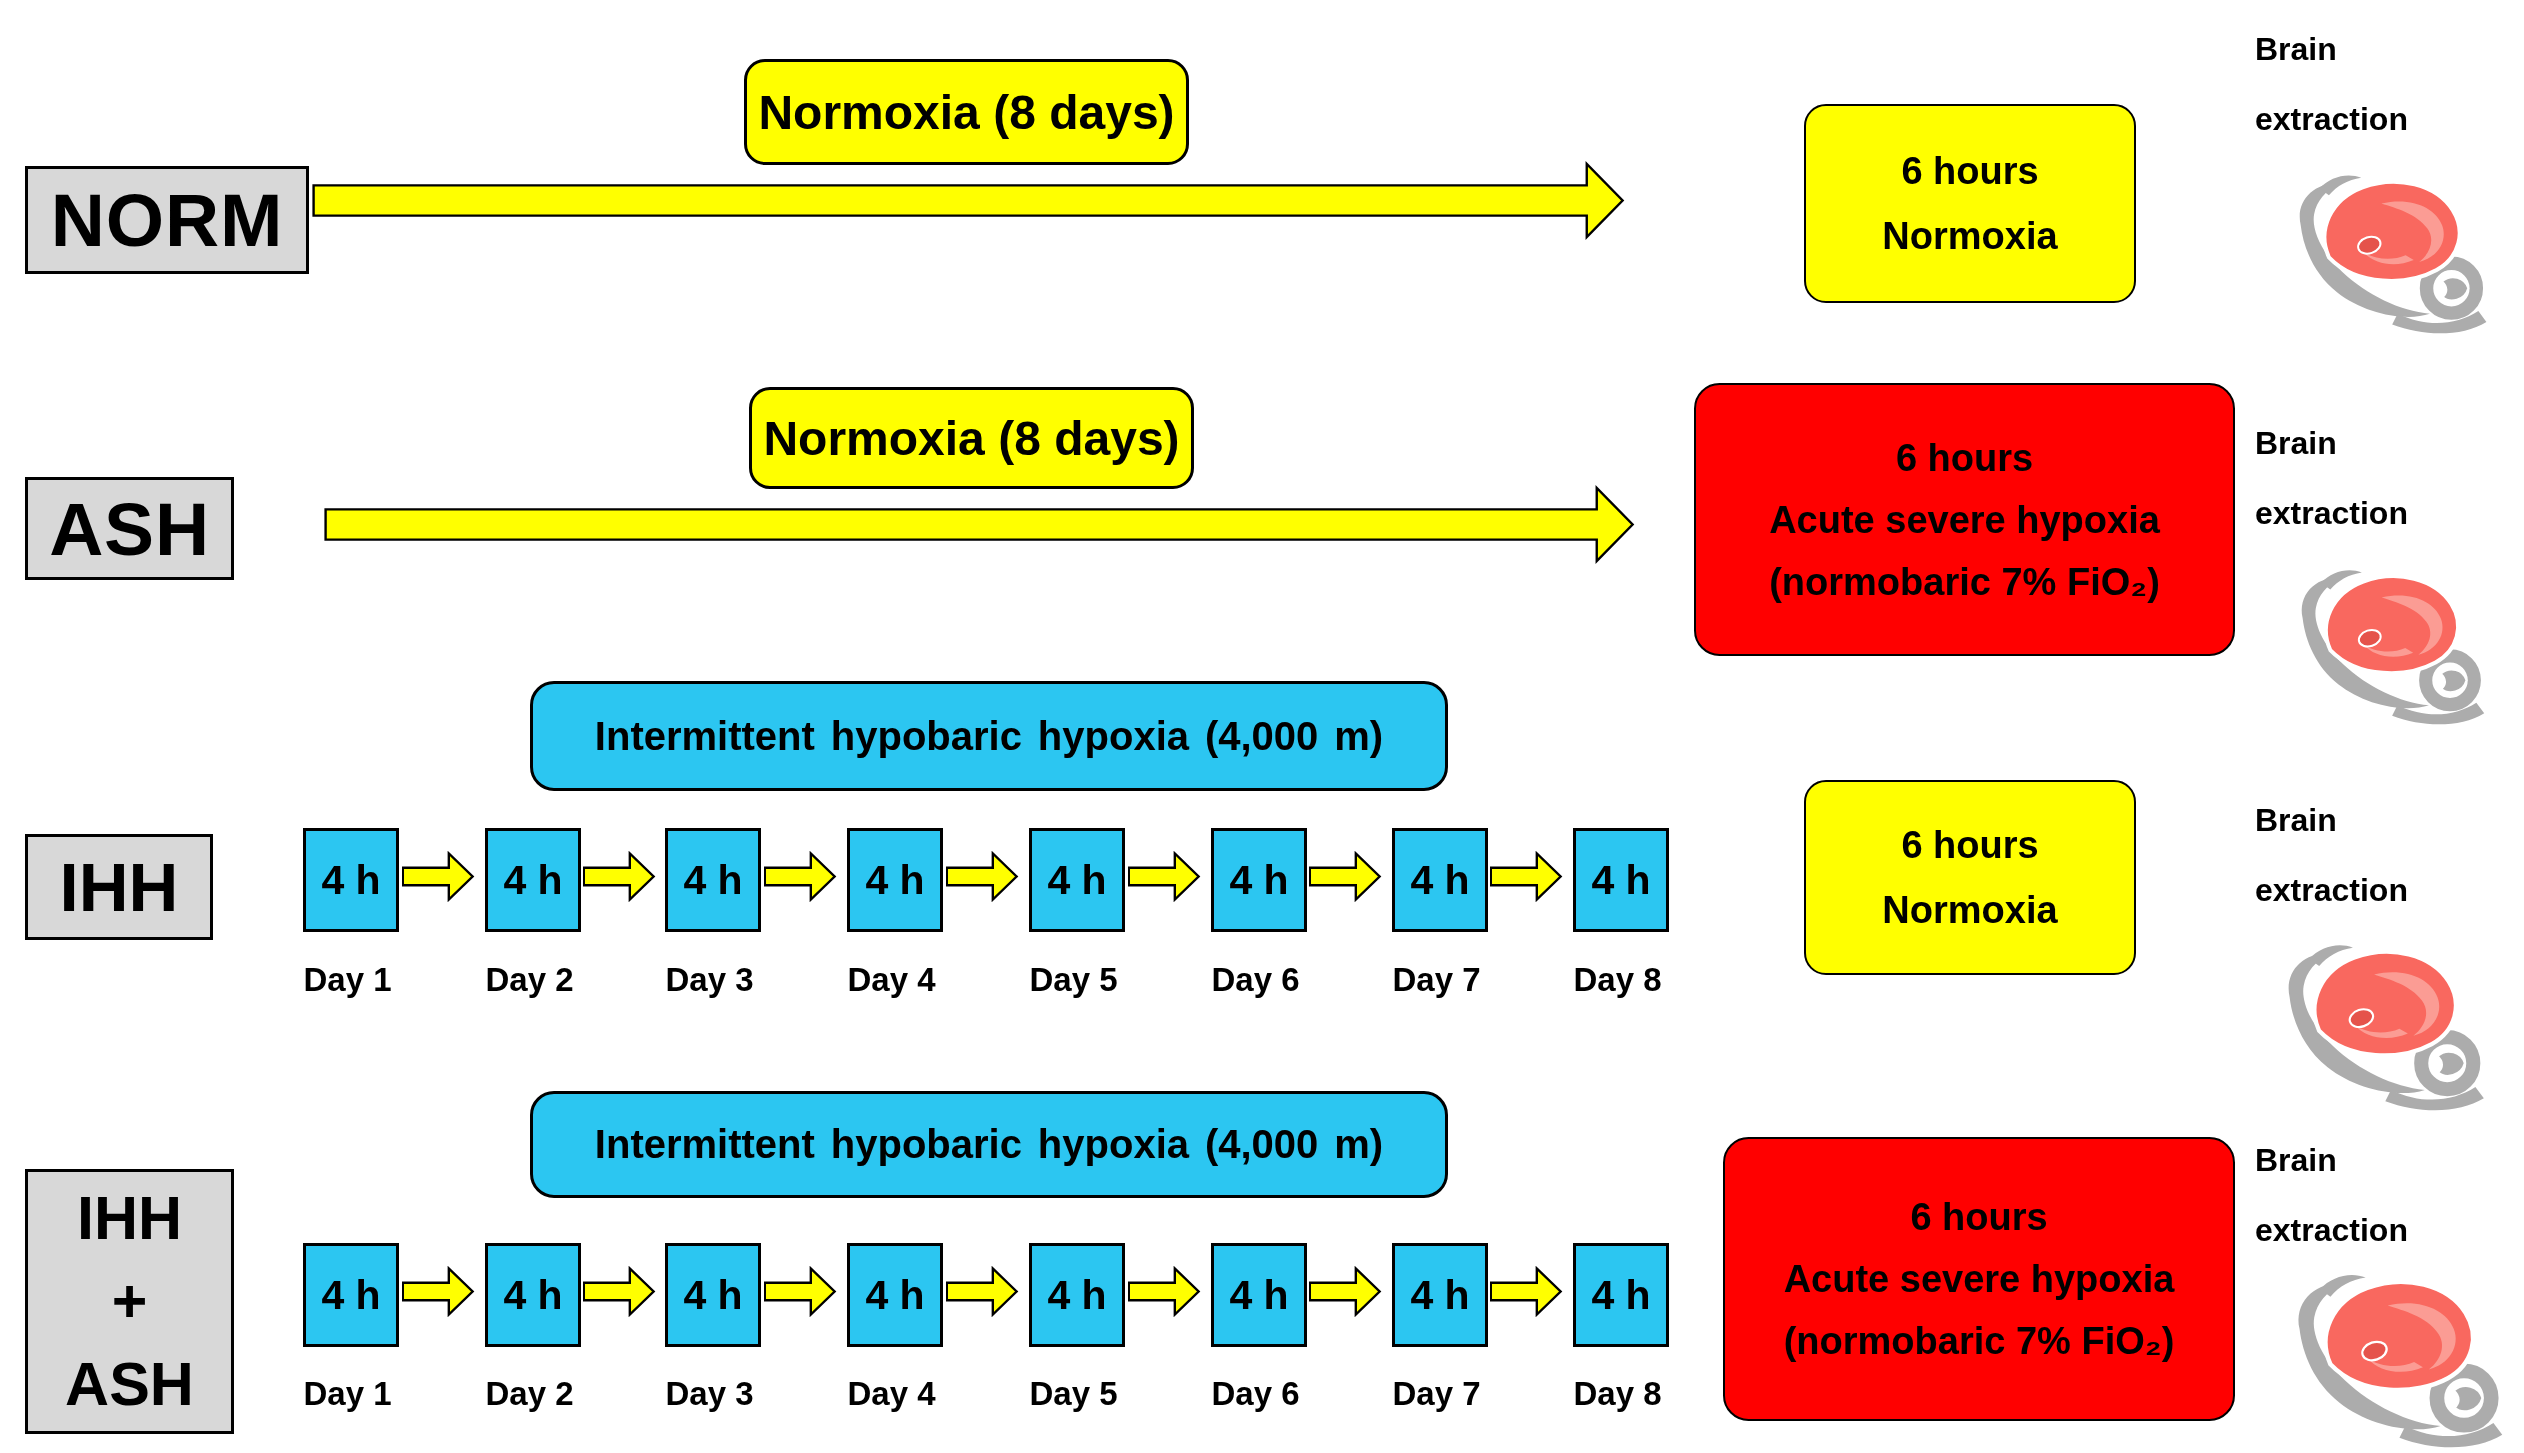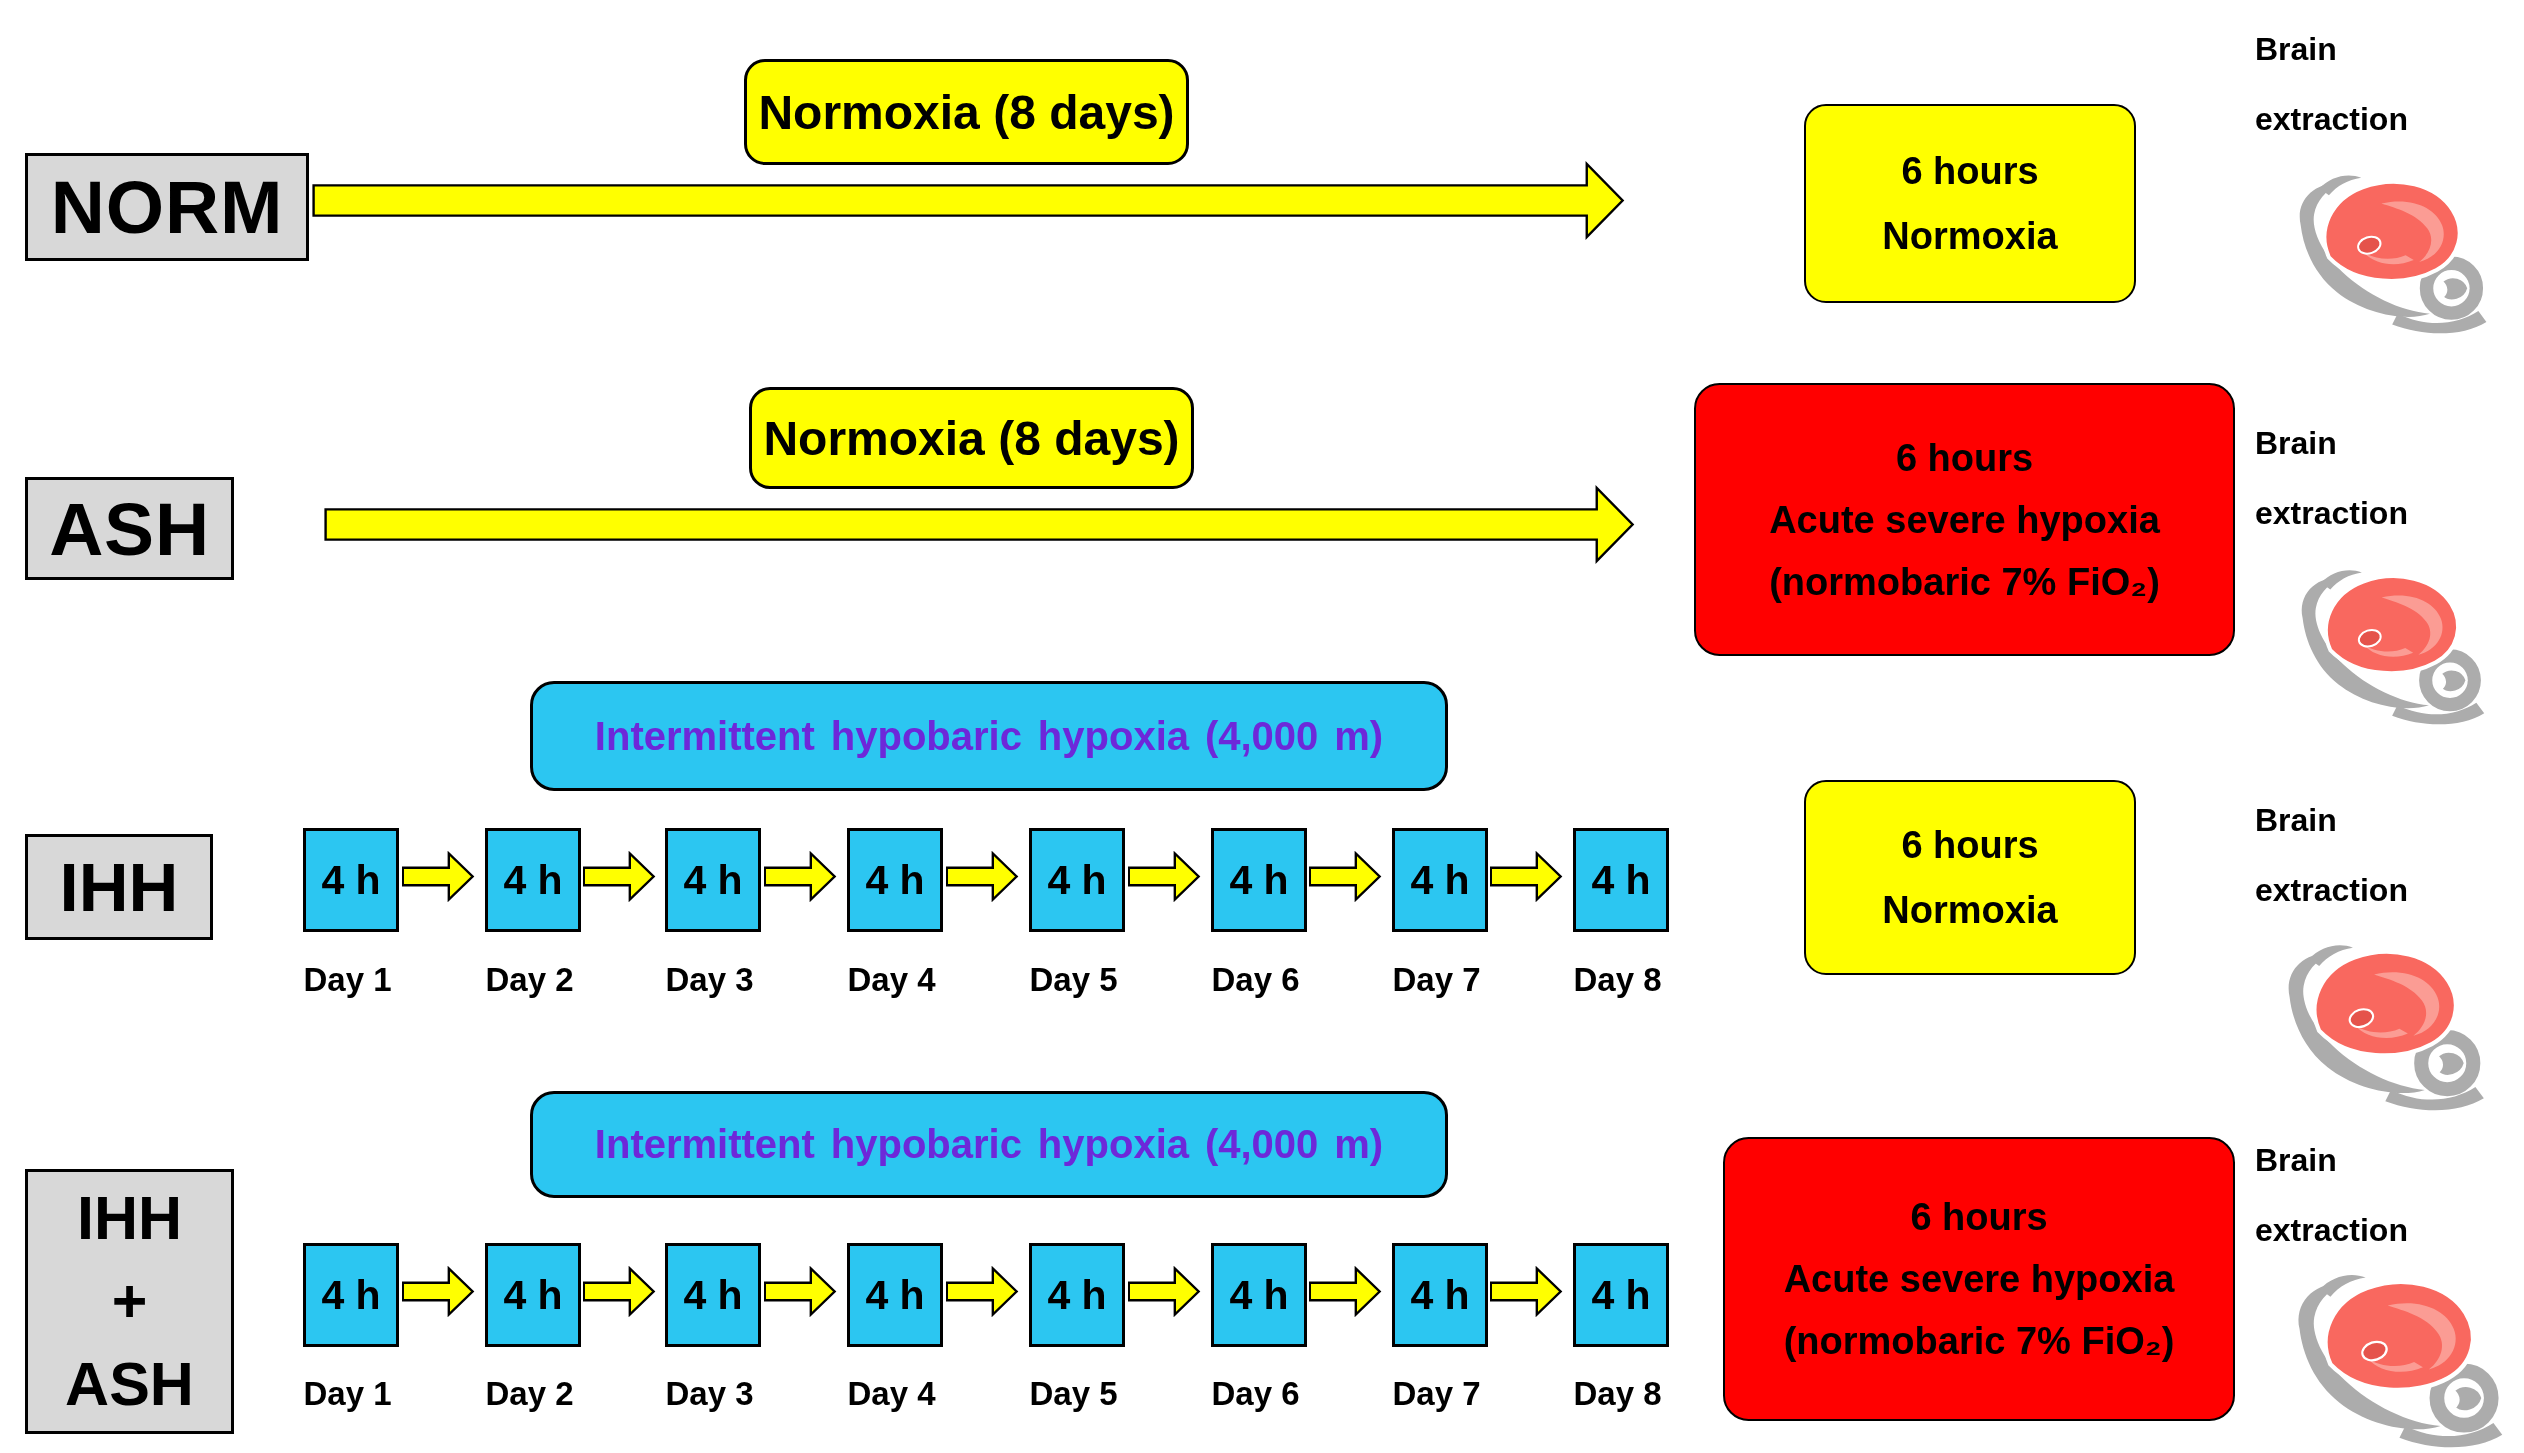--- a/index.html
+++ b/index.html
@@ -1,21 +1,21 @@
 <!DOCTYPE html>
 <html style="font-size:12.8px"><head>
 <meta charset="utf-8">
 <style>
   html,body{margin:0;padding:0;background:#fff;width:2525px;height:1454px;overflow:hidden;
     font-family:"Liberation Sans",sans-serif;font-weight:700;color:#000;}
   .abs{position:absolute;}
   .flexc{display:flex;align-items:center;justify-content:center;text-align:center;}
   .box-gray{background:#D8D8D8;border:3.2px solid #000;}
   .pill-yellow{background:#FFFF00;border:3.2px solid #000;border-radius:21px;font-size:48px;}
-  .pill-cyan{background:#2CC6F1;border:3.2px solid #000;border-radius:24px;font-size:40px;color:#6d28d9;word-spacing:4.8px;}
+  .pill-cyan{background:#2CC6F1;border:3.2px solid #000;border-radius:24px;font-size:40px;color:#000000;word-spacing:4.8px;}
   .outcome-yellow{background:#FFFF00;border:2.4px solid #000;border-radius:22px;font-size:38px;line-height:65px;flex-direction:column;}
   .outcome-red{background:#FF0000;border:2.4px solid #000;border-radius:25.5px;font-size:38px;line-height:62px;flex-direction:column;}
   .session{background:#2CC6F1;border:3.2px solid #000;font-size:41px;color:#000000;}
   .day{font-size:33px;text-align:center;}
   .biglabel{font-size:75px;letter-spacing:0.8px;}
   .brainlabel{font-size:32px;line-height:70px;text-align:left;}
   svg.block-arrow{display:block;overflow:visible;}
 </style>
 </head>
 <body>
@@ -28,21 +28,21 @@
     <circle cx="252" cy="192" r="36" fill="none" stroke="#ACACAC" stroke-width="22"></circle>
     <circle cx="252" cy="192" r="25" fill="none" stroke="#FFFFFF" stroke-width="4"></circle>
     <path d="M238,182 C252,170 272,176 277,192 C272,210 250,215 239,205 C246,199 247,190 238,182 Z" fill="#ACACAC" stroke="#FFFFFF" stroke-width="3"></path>
     <path d="M70,146 C52,106 72,60 120,42 C172,23 230,38 254,76 C274,108 264,146 230,165 C188,188 112,190 70,146 Z" fill="#F9685F" stroke="#FFFFFF" stroke-width="6"></path>
     <path d="M148,66 C192,56 228,72 238,98 C247,121 232,146 204,153 C221,140 228,119 216,103 C200,81 170,73 148,66 Z" fill="#FB9C94"></path>
     <path d="M196,150 C168,162 136,156 121,138 C136,149 164,152 184,143 Z" fill="#FB9C94"></path>
     <ellipse cx="130" cy="128" rx="17" ry="12" fill="#E5534B" transform="rotate(-18 130 128)" stroke="#FFFFFF" stroke-width="3"></ellipse>
   </symbol>
 </svg>
 
-<div class="abs box-gray flexc biglabel" style="left:25px;top:153px;width:278px;height:102px">
+<div class="abs box-gray flexc biglabel" style="left:25px;top:166px;width:278px;height:102px">
   <span>NORM</span>
 </div>
 
 <div class="abs pill-yellow flexc" style="left:744px;top:59px;width:439px;height:100px">
   <span>Normoxia (8 days)</span>
 </div>
 
 <svg class="abs block-arrow" style="left:312px;top:159px" width="1313" height="83" viewBox="0 0 1648 104">
   <path d="M2,33 L1600,33 L1600,6 L1645,52 L1600,98 L1600,71 L2,71 Z" fill="#FFFF00" stroke="#000" stroke-width="3"></path>
 </svg>

